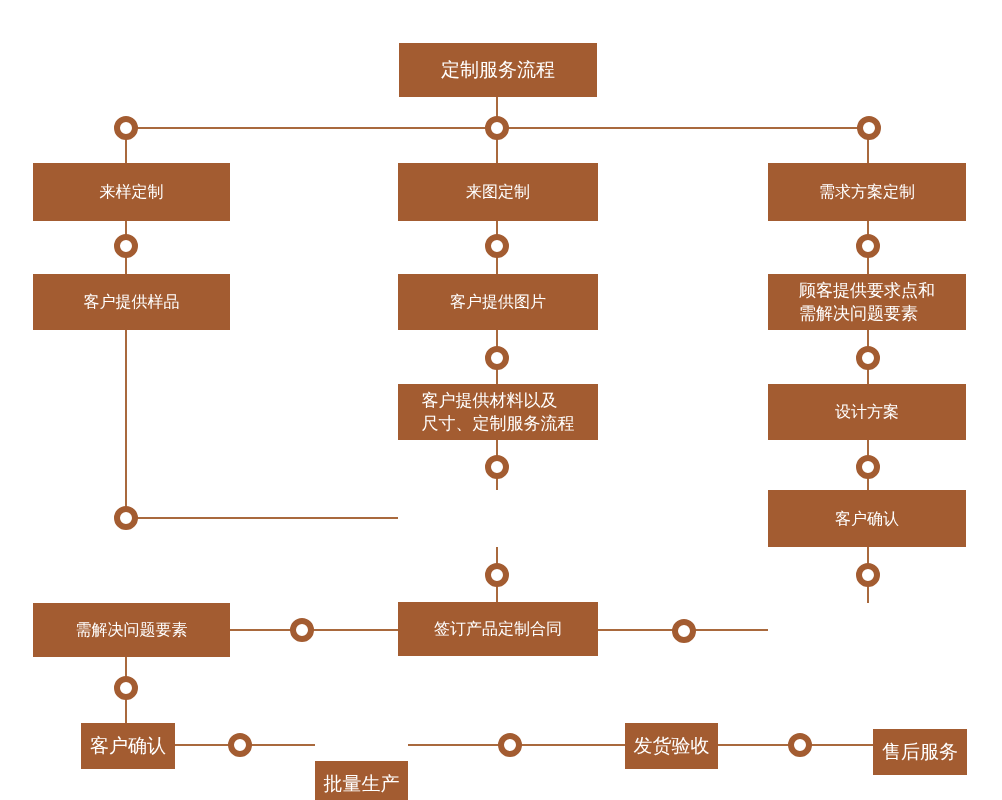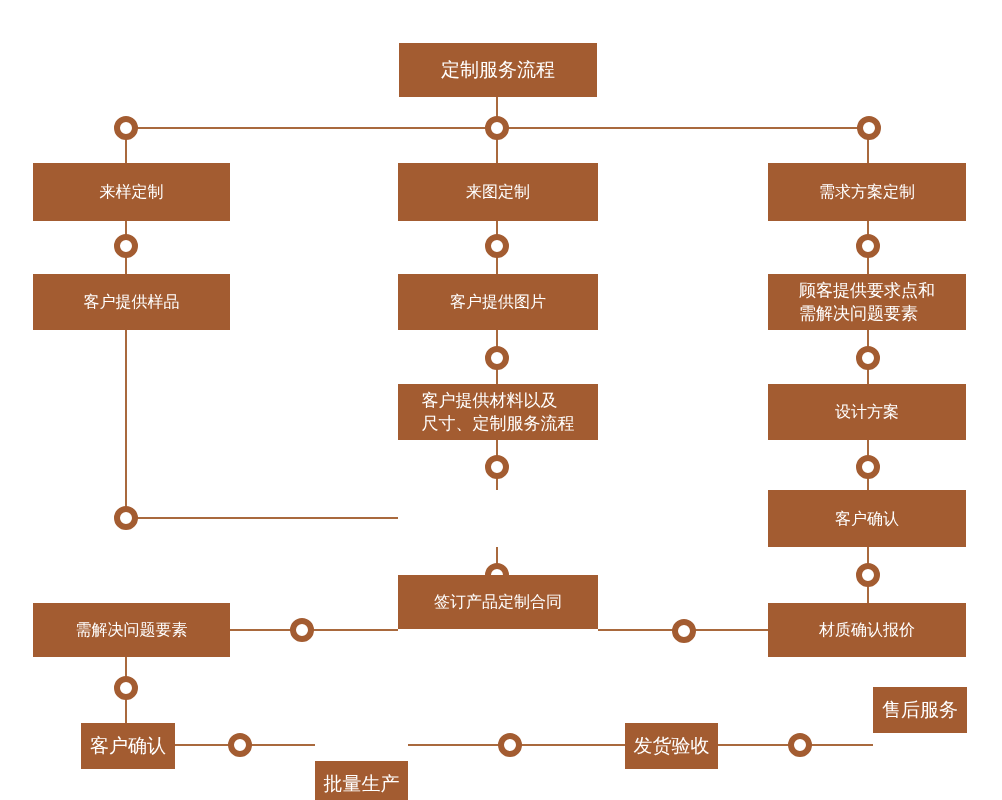--- a/index.html
+++ b/index.html
@@ -116,33 +116,30 @@
     <span class="txt">设计方案</span>
   </div>
 
   <div class="node" style="left:768px;top:490px;width:198px;height:57px">
     <span class="txt">客户确认</span>
   </div>
 
   <div class="node" style="left:33px;top:603px;width:197px;height:54px">
     <span class="txt">需解决问题要素</span>
   </div>
-  <div class="node" style="left:398px;top:575px;width:200px;height:54px">
+  <div class="node" style="left:398px;top:602px;width:200px;height:54px">
     <span class="txt">签订产品定制合同</span>
-  </div>
-  <div class="node" style="left:768px;top:603px;width:198px;height:54px">
-    <span class="txt">材质确认报价</span>
   </div>
 
   <div class="node mini" style="left:81px;top:723px;width:94px;height:46px">
     <span class="txt">客户确认</span>
   </div>
   <div class="node mini" style="left:315px;top:761px;width:93px;height:46px">
     <span class="txt">批量生产</span>
   </div>
   <div class="node mini" style="left:625px;top:723px;width:93px;height:46px">
     <span class="txt">发货验收</span>
   </div>
-  <div class="node mini" style="left:873px;top:687px;width:94px;height:46px">
+  <div class="node mini" style="left:873px;top:729px;width:94px;height:46px">
     <span class="txt">售后服务</span>
   </div>
 
 </div>
 
 </body></html>

